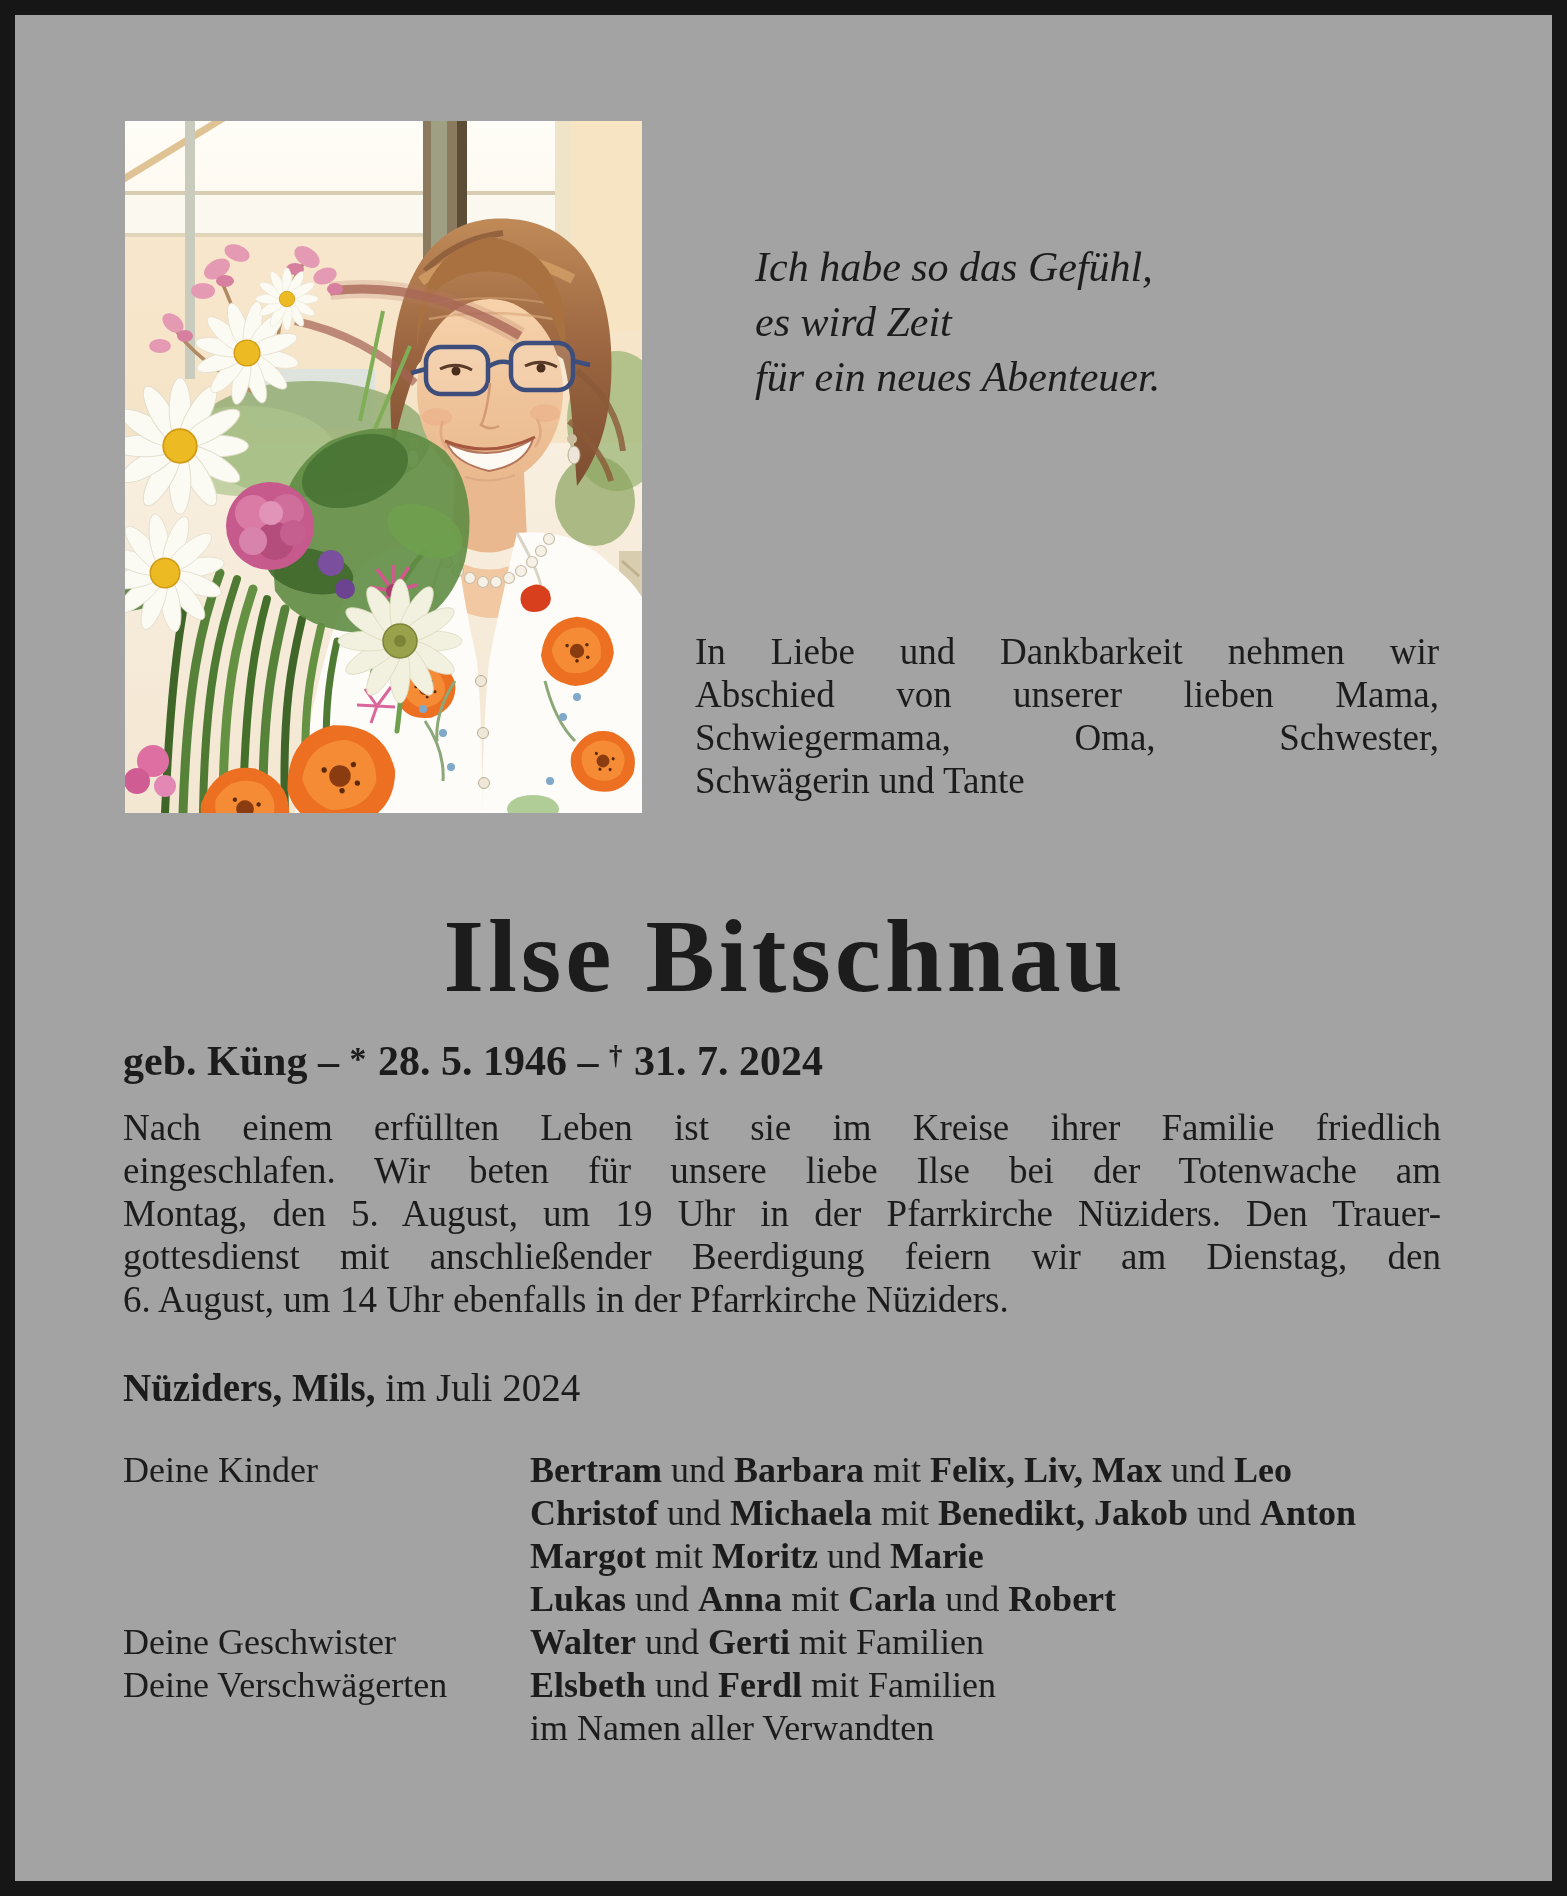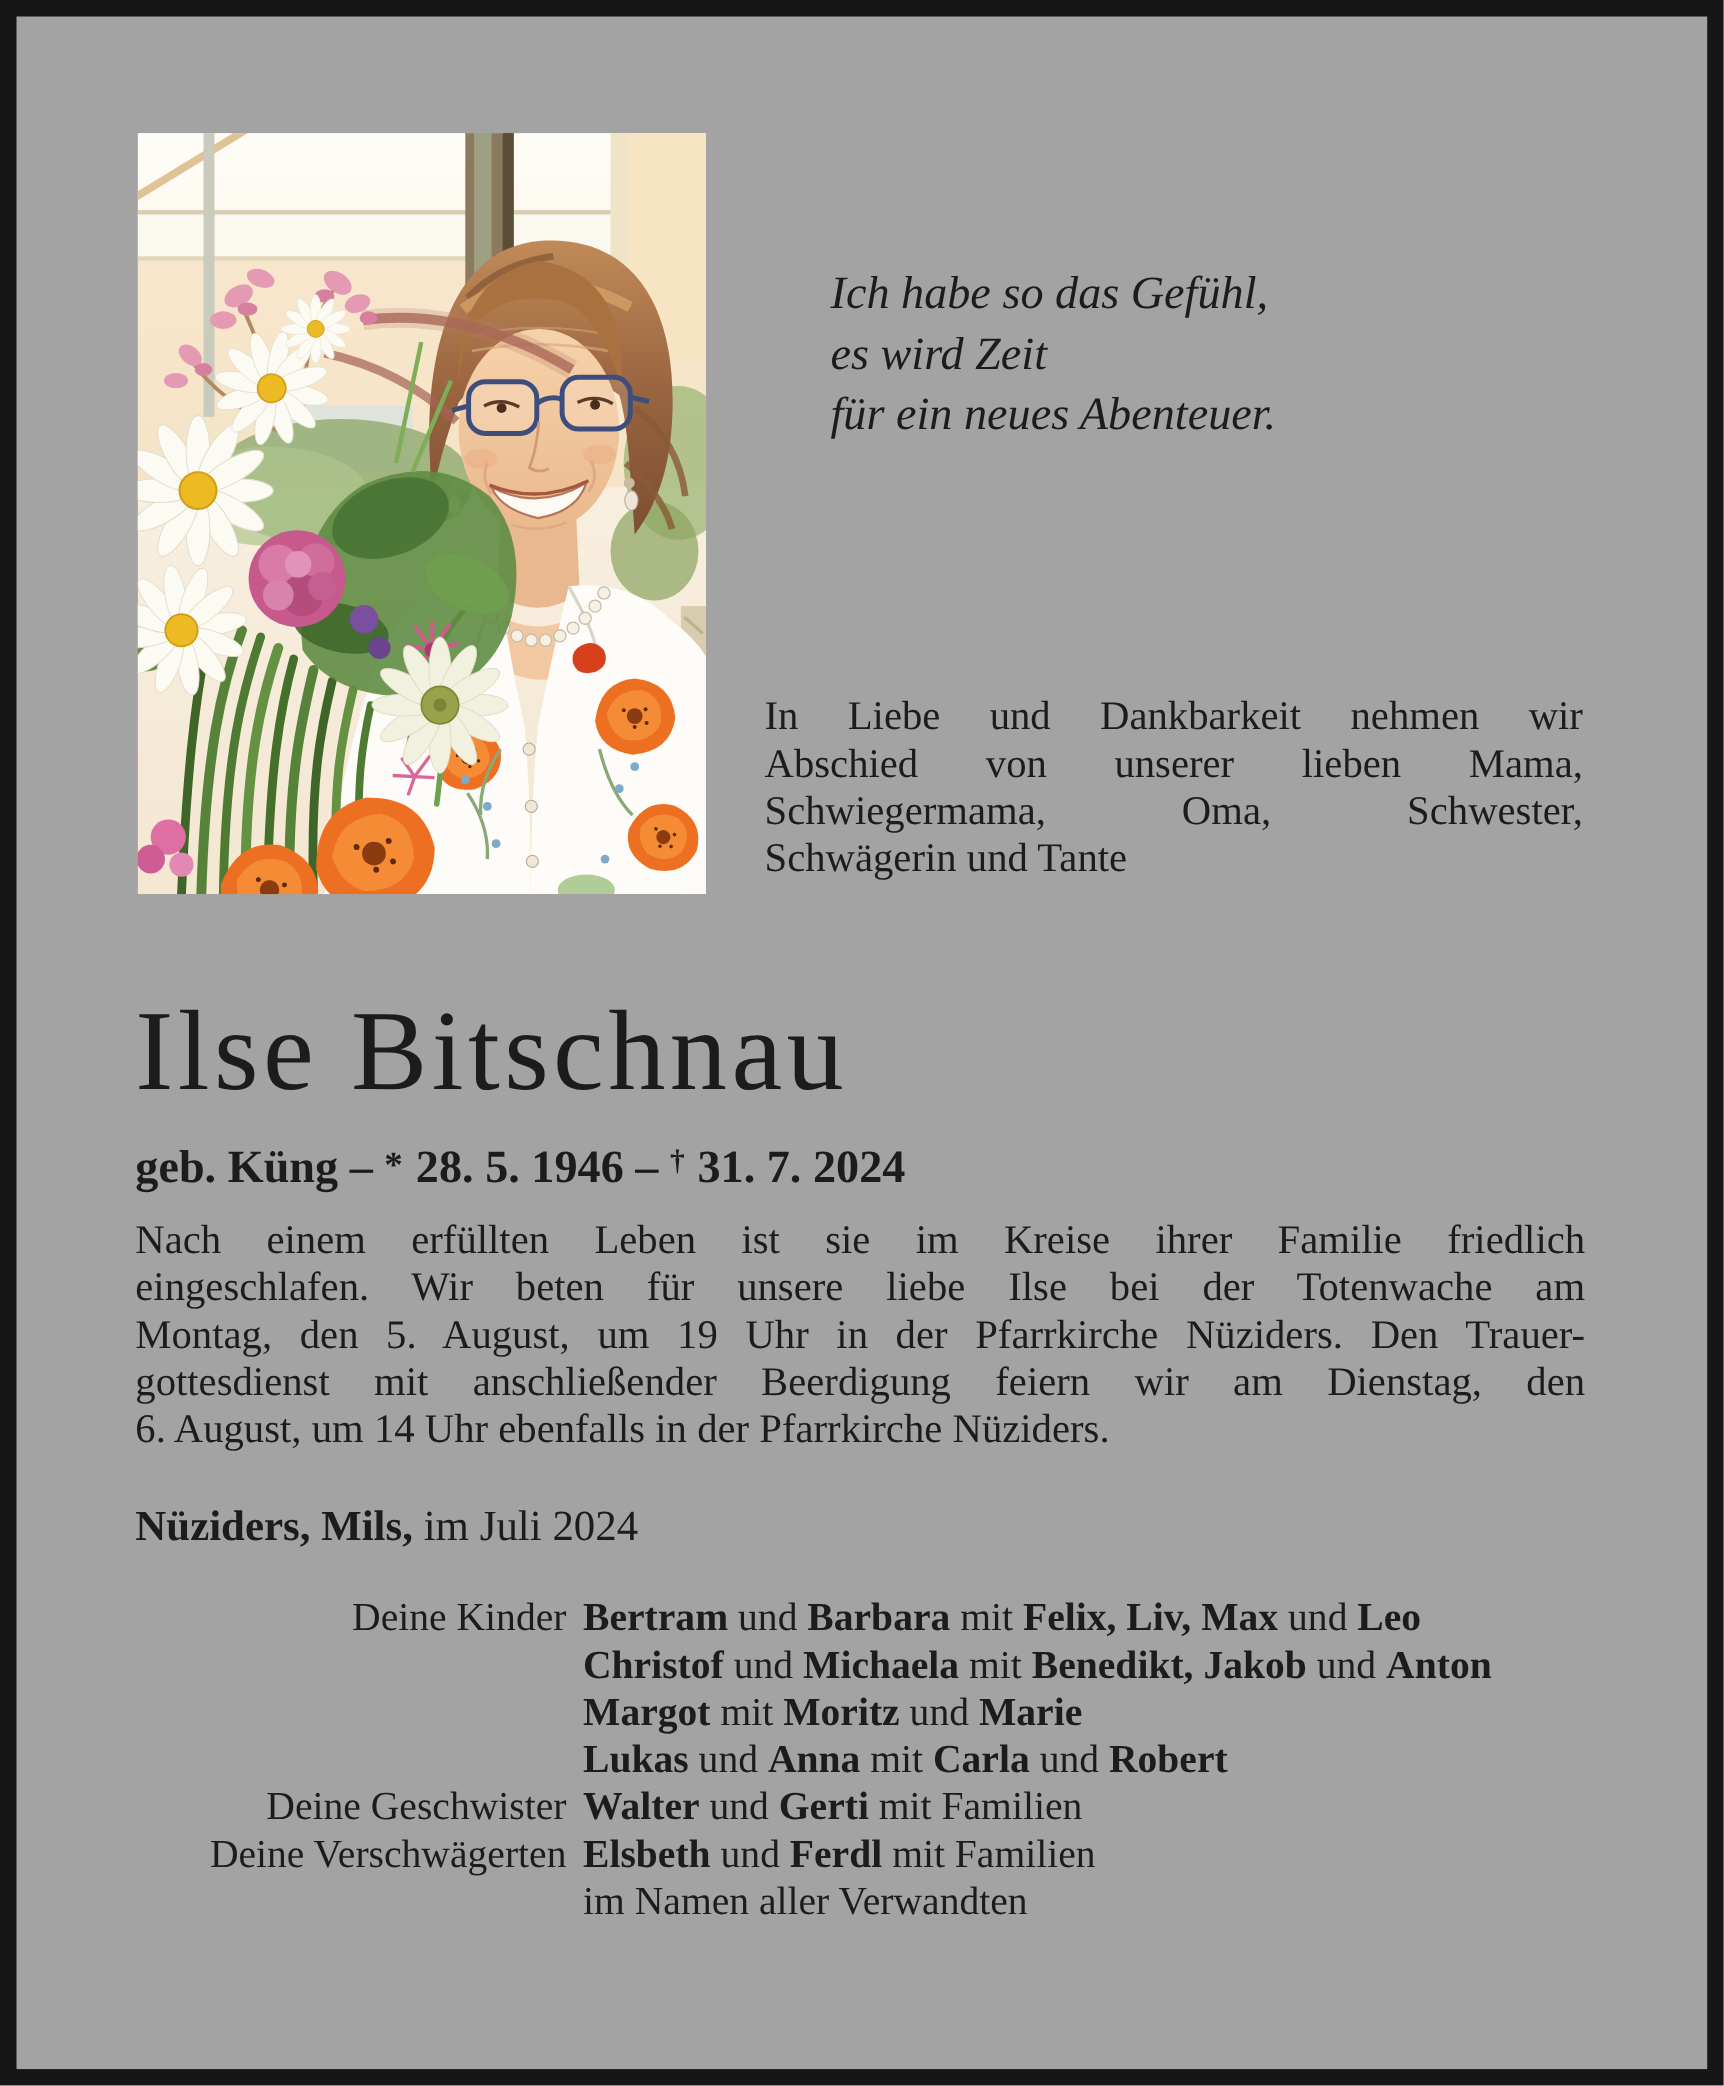--- a/index.html
+++ b/index.html
@@ -17,34 +17,34 @@
   
   .photo{left:110px;top:106px;width:517px;height:692px;overflow:hidden;}
   .photo svg{display:block;width:100%;height:100%;}
   
   .quote{left:740px;top:225px;width:560px;font-style:italic;font-size:42px;line-height:55px;}
   
   .intro{left:680px;top:615px;width:744px;font-size:37px;line-height:43px;}
   .jline{text-align:justify;text-align-last:justify;white-space:normal;}
   .jline.last{text-align-last:left;}
   
-  .name{left:108px;top:882px;width:1324px;text-align:left;
-        font-size:104px;line-height:118px;font-weight:normal;letter-spacing:4px;margin:0;}
+  .name{left:108px;top:882px;width:1324px;text-align:center;
+        font-size:104px;line-height:118px;font-weight:bold;letter-spacing:4px;margin:0;}
   .subtitle{left:108px;top:1014px;width:1324px;
         font-size:42px;line-height:52px;font-weight:bold;}
   .subtitle .star{font-size:.8em;vertical-align:.14em;letter-spacing:.04em;}
   .subtitle .dagger{font-size:.64em;vertical-align:.4em;letter-spacing:.04em;}
   
   .announcement{left:108px;top:1091px;width:1318px;font-size:37px;line-height:43px;}
   
   .dateline{left:108px;top:1350px;font-size:39px;line-height:46px;text-align:center;}
   
   .family{left:108px;top:1434px;width:1330px;font-size:36px;line-height:43px;}
   .family-row{display:flex;white-space:nowrap;}
-  .family-label{width:392px;text-align:right;flex:0 0 392px;}
+  .family-label{width:392px;text-align:left;flex:0 0 392px;}
   .family-names{padding-left:15px;}
   .b{font-weight:bold;}
 </style>
 </head>
 <body>
 
 <div class="card">
 
   <div class="abs photo">
     <svg viewBox="0 0 517 692" preserveAspectRatio="none">

